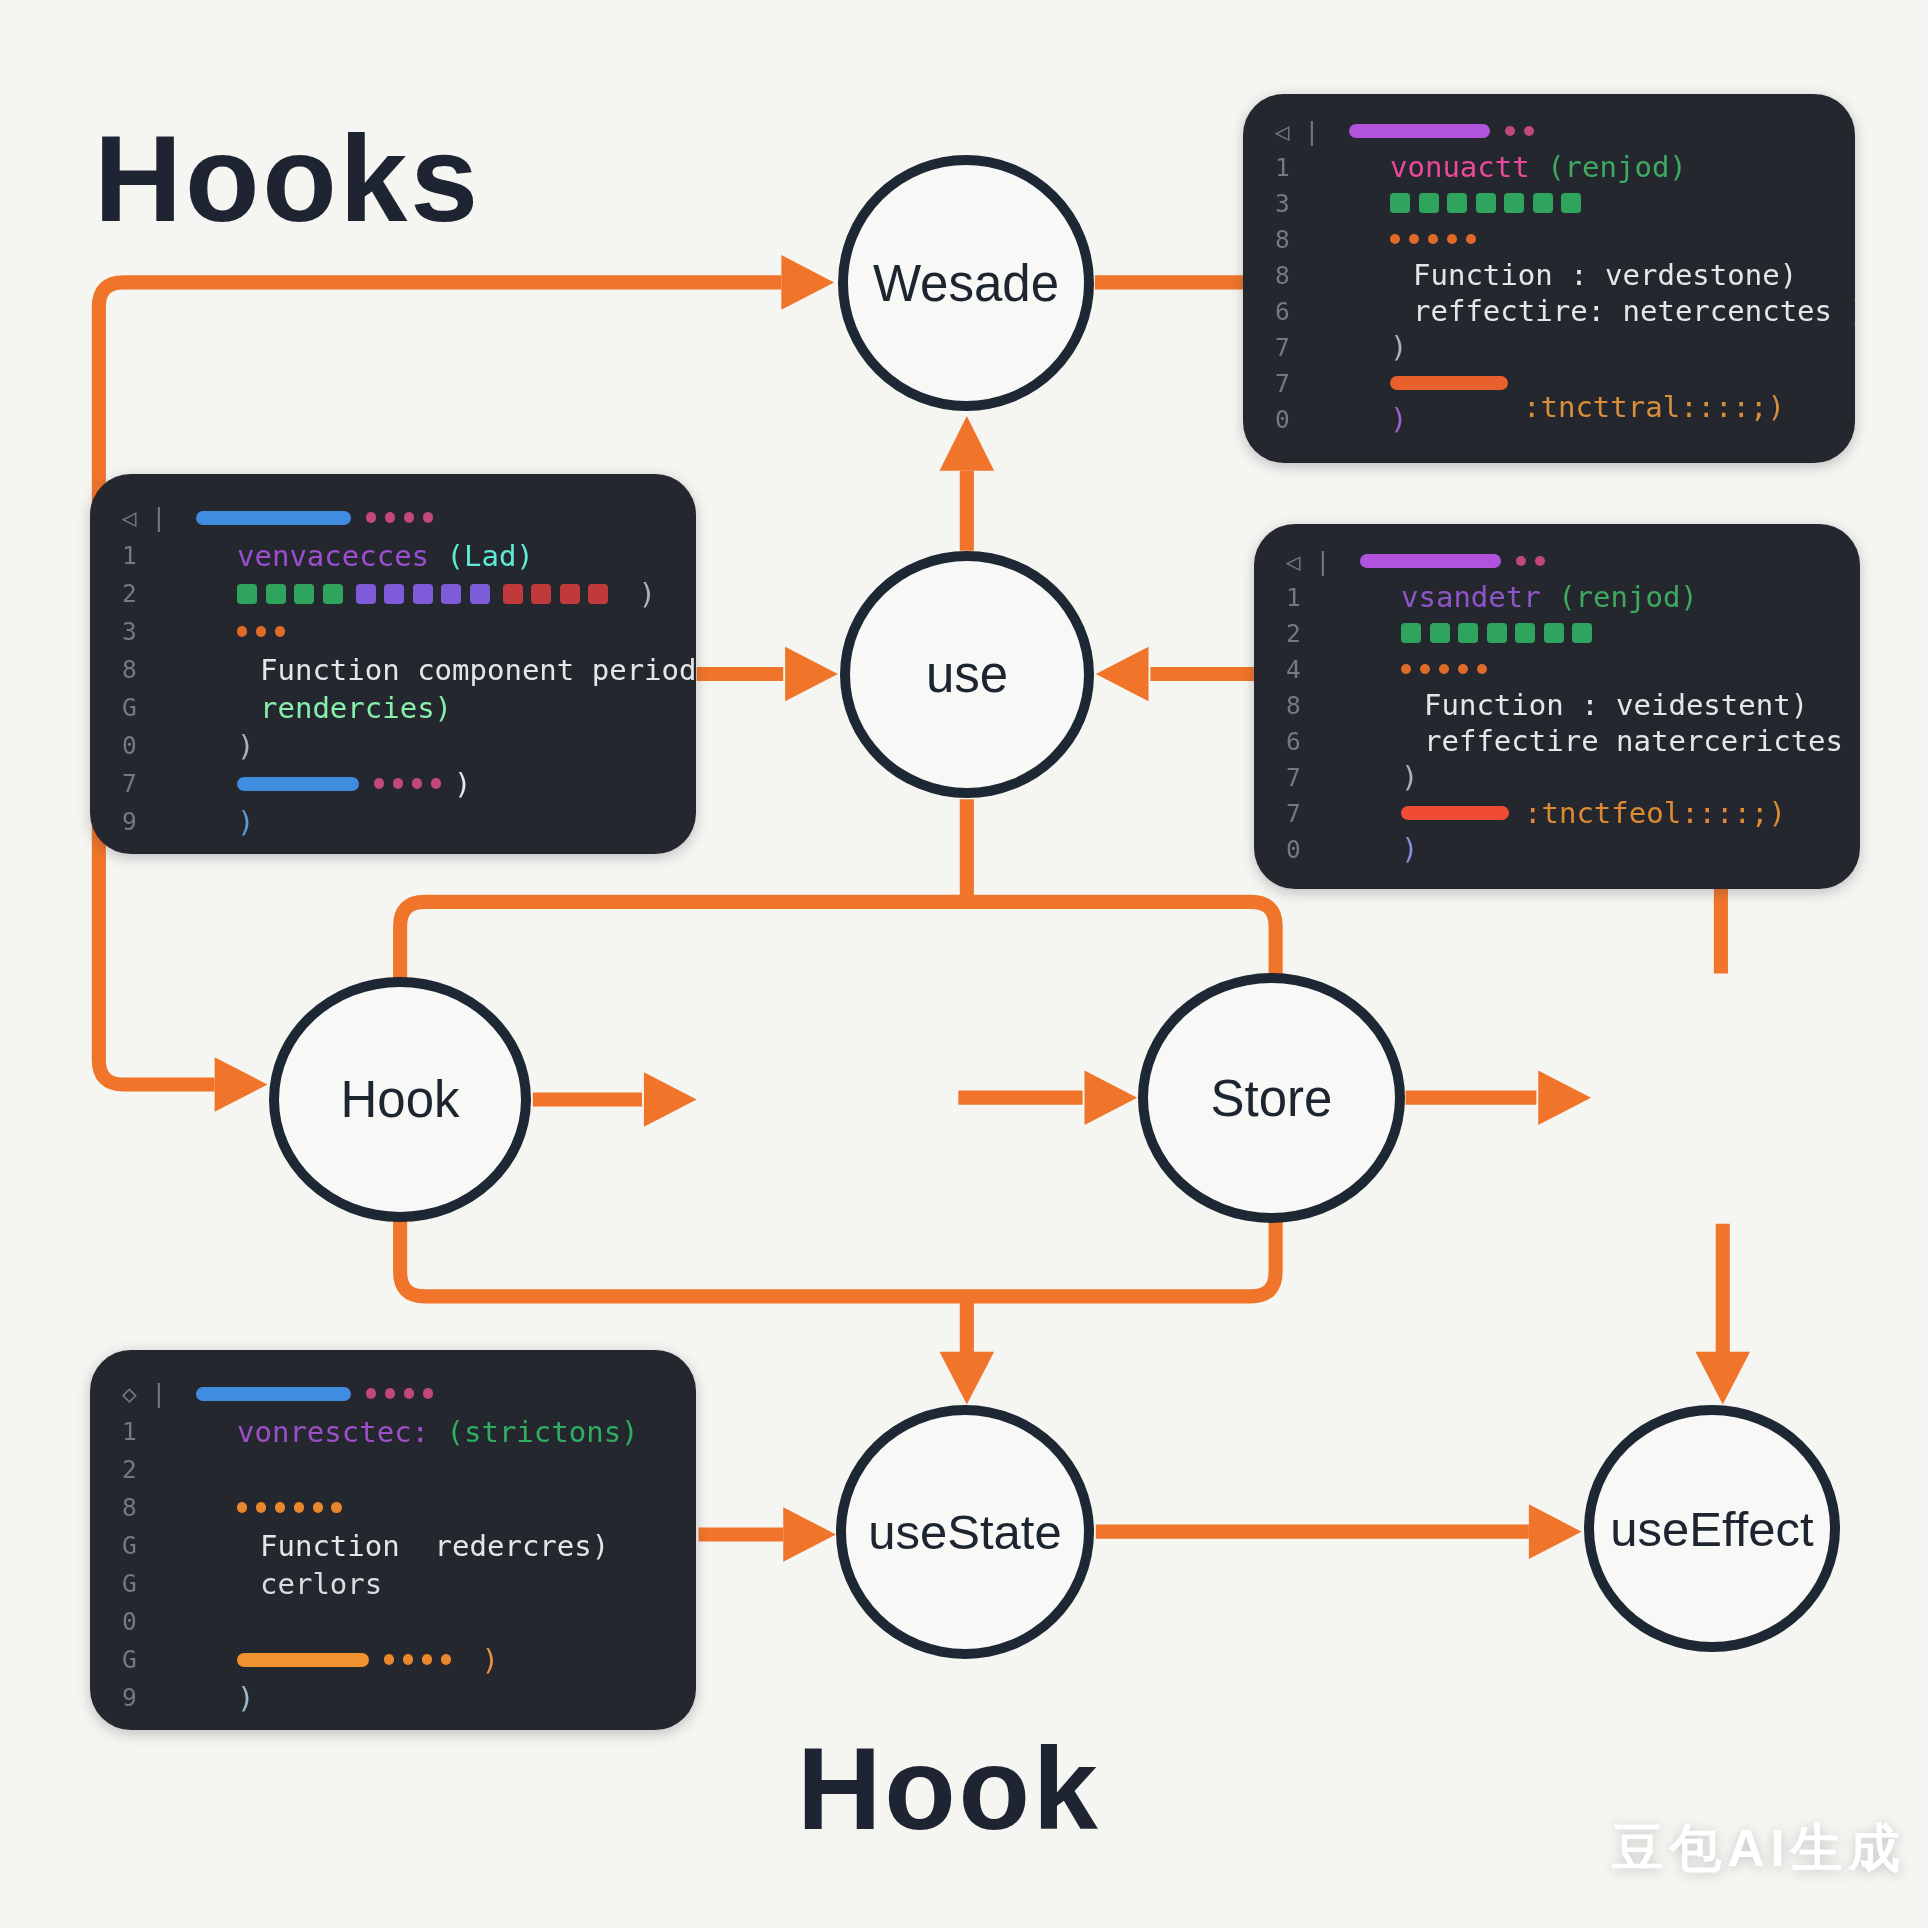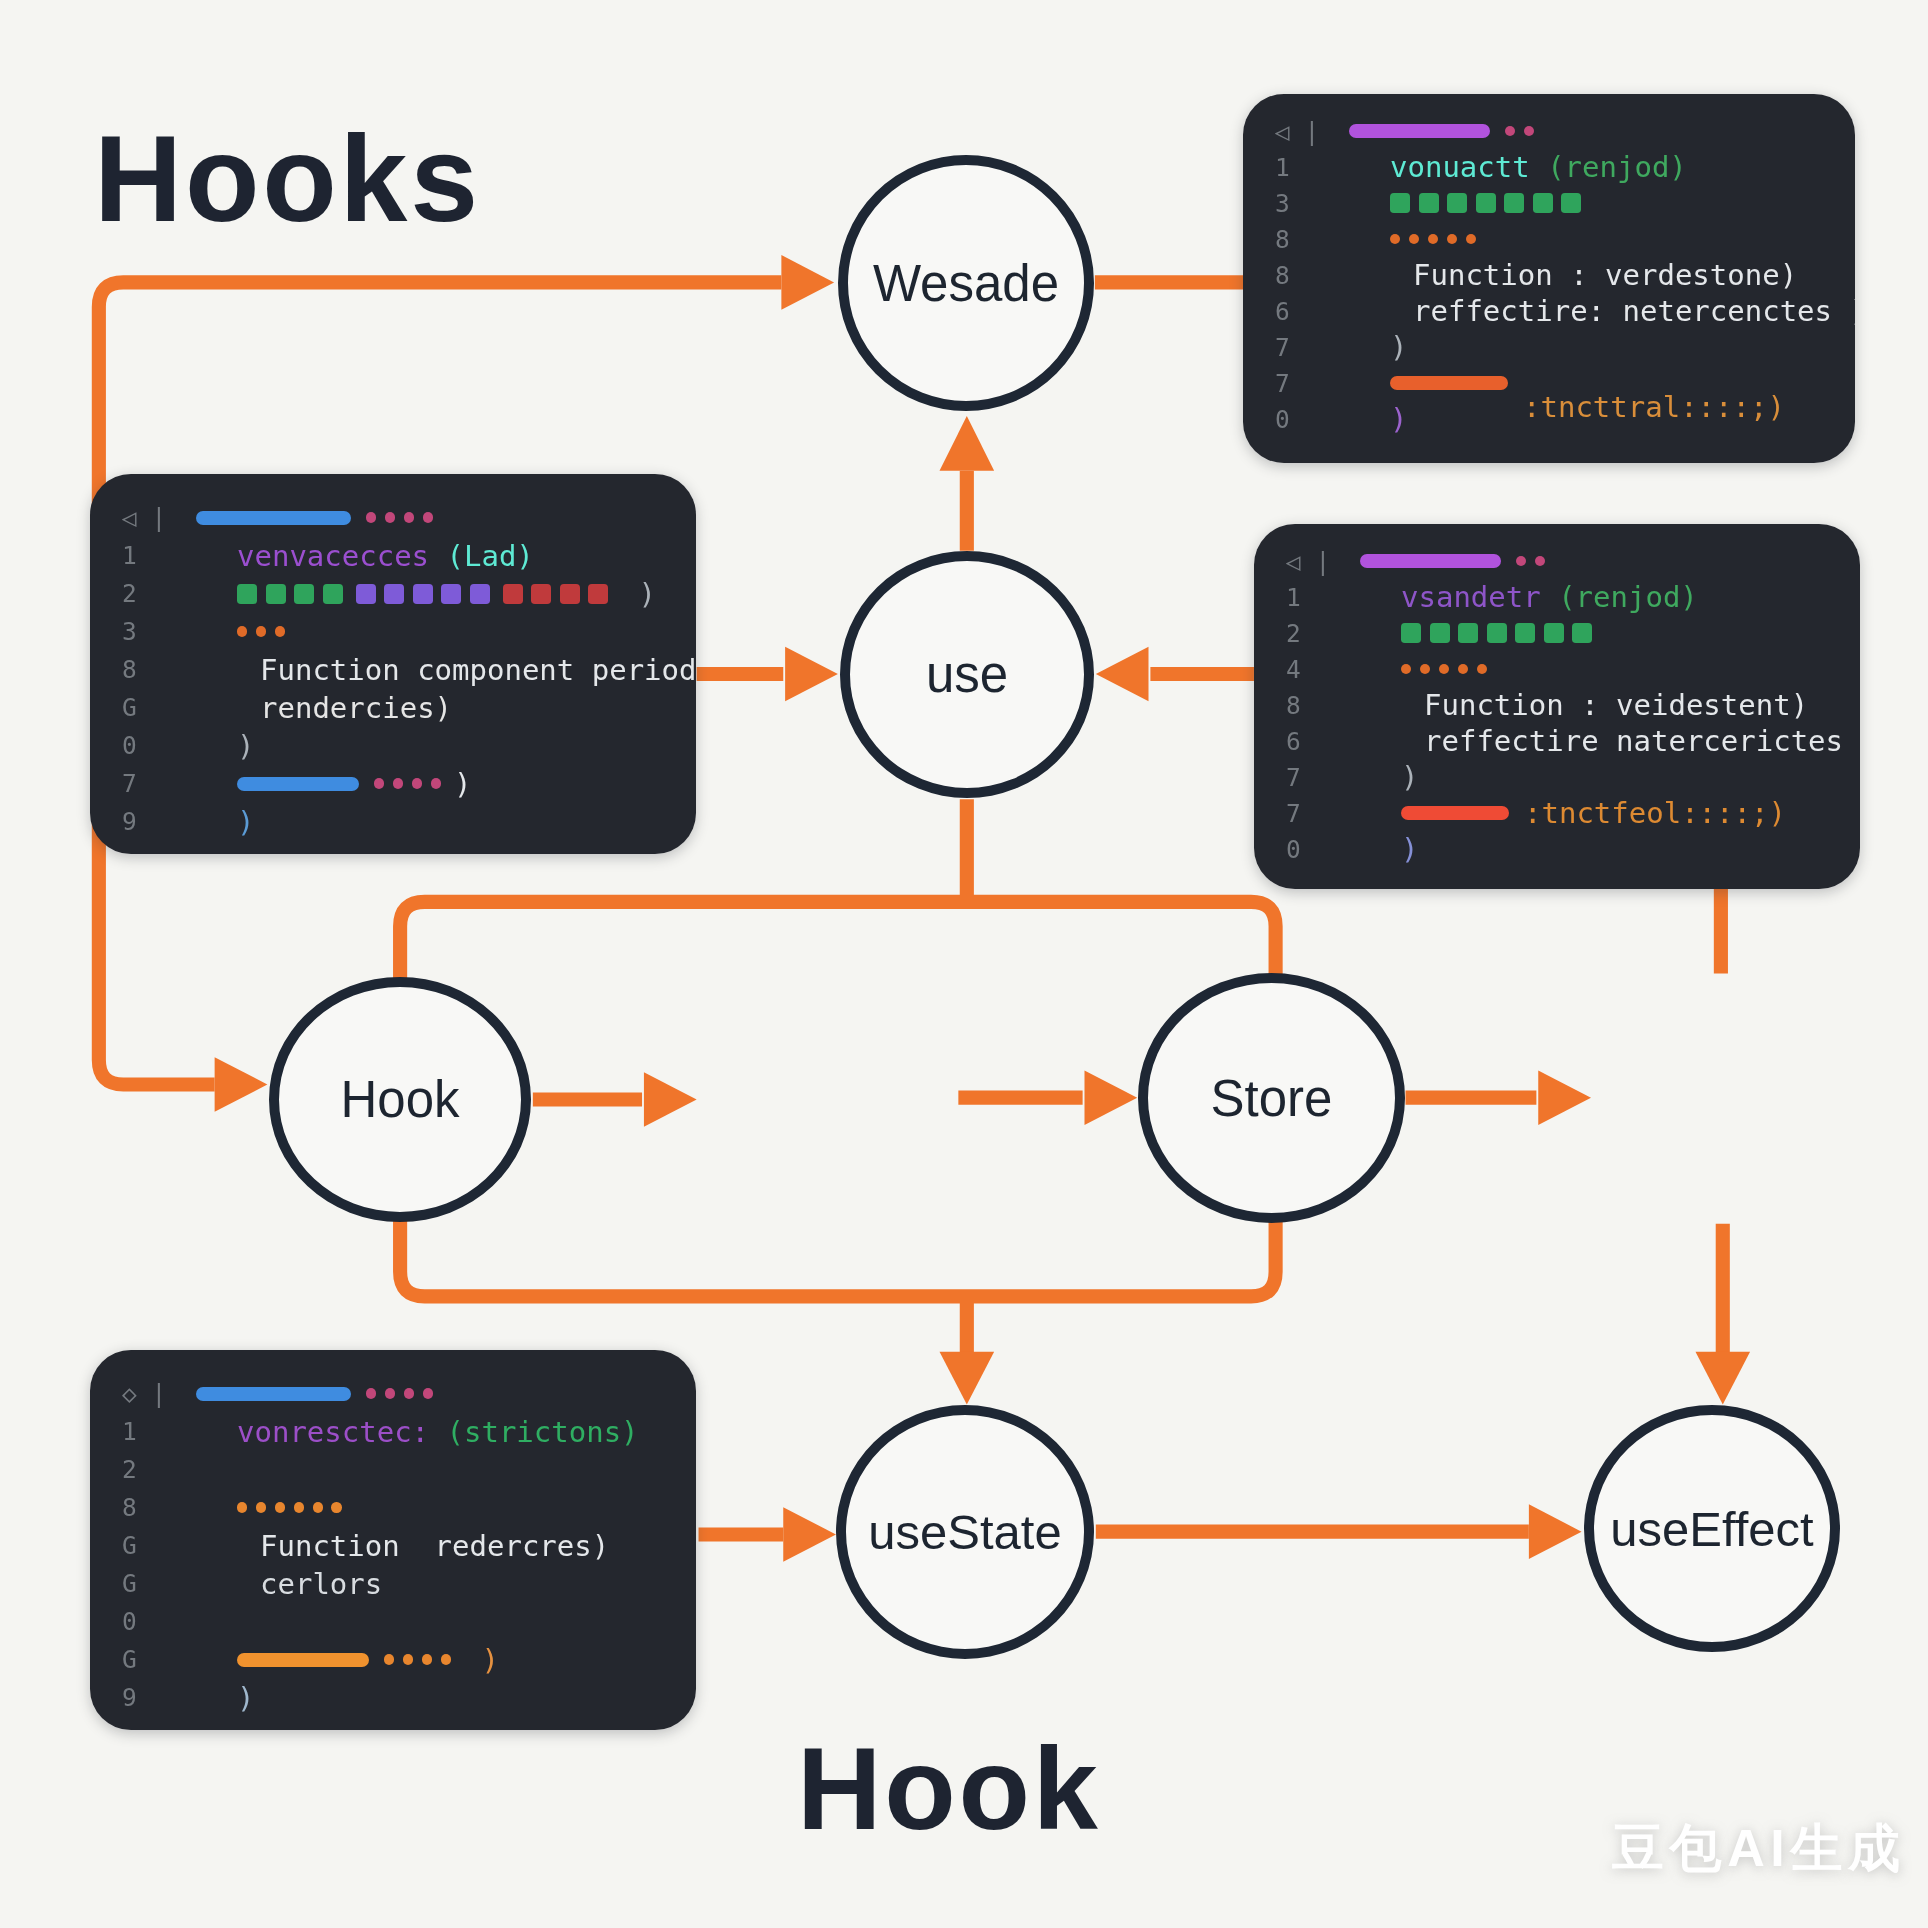--- a/index.html
+++ b/index.html
@@ -91,21 +91,21 @@
 
   <div class="title" id="title-top">Hooks</div>
 
   <div class="cb" id="cb-tr">
       <div class="crow">
         <span class="gut">◁ |</span>
         <span class="cline" style="padding-left: 19px;"><span class="pill" style="width: 141px; background: rgb(177, 83, 221);"></span><span class="dots"><i style="background: rgb(194, 71, 122);"></i><i style="background: rgb(194, 71, 122);"></i></span></span>
       </div>
       <div class="crow">
         <span class="gut">1</span>
-        <span class="cline" style="padding-left: 60px;"><span style="color: #5eead4;">vonuactt </span><span style="color: rgb(63, 169, 95);">(renjod)</span></span>
+        <span class="cline" style="padding-left: 60px;"><span style="color: #ec4899;">vonuactt </span><span style="color: rgb(63, 169, 95);">(renjod)</span></span>
       </div>
       <div class="crow">
         <span class="gut">3</span>
         <span class="cline" style="padding-left: 60px;"><span class="dots sq"><i style="background: rgb(47, 164, 92);"></i><i style="background: rgb(47, 164, 92);"></i><i style="background: rgb(47, 164, 92);"></i><i style="background: rgb(47, 164, 92);"></i><i style="background: rgb(47, 164, 92);"></i><i style="background: rgb(47, 164, 92);"></i><i style="background: rgb(47, 164, 92);"></i></span></span>
       </div>
       <div class="crow">
         <span class="gut">8</span>
         <span class="cline" style="padding-left: 60px;"><span class="dots"><i style="background: rgb(224, 107, 40);"></i><i style="background: rgb(224, 107, 40);"></i><i style="background: rgb(224, 107, 40);"></i><i style="background: rgb(224, 107, 40);"></i><i style="background: rgb(224, 107, 40);"></i></span></span>
       </div>
       <div class="crow">
@@ -145,21 +145,21 @@
       <div class="crow">
         <span class="gut">3</span>
         <span class="cline" style="padding-left: 60px;"><span class="dots"><i style="background: rgb(224, 107, 40);"></i><i style="background: rgb(224, 107, 40);"></i><i style="background: rgb(224, 107, 40);"></i></span></span>
       </div>
       <div class="crow">
         <span class="gut">8</span>
         <span class="cline" style="padding-left: 83px;"><span style="color: rgb(228, 231, 234);">Function component period)</span></span>
       </div>
       <div class="crow">
         <span class="gut">G</span>
-        <span class="cline" style="padding-left: 83px;"><span style="color: #e5e5e5;">rendercies)</span></span>
+        <span class="cline" style="padding-left: 83px;"><span style="color: #86efac;">rendercies)</span></span>
       </div>
       <div class="crow">
         <span class="gut">0</span>
         <span class="cline" style="padding-left: 60px;"><span style="color: rgb(171, 178, 185);">)</span></span>
       </div>
       <div class="crow">
         <span class="gut">7</span>
         <span class="cline" style="padding-left: 60px;"><span class="pill" style="width: 122px; background: rgb(63, 140, 224);"></span><span class="dots"><i style="background: rgb(194, 71, 122);"></i><i style="background: rgb(194, 71, 122);"></i><i style="background: rgb(194, 71, 122);"></i><i style="background: rgb(194, 71, 122);"></i></span><span style="color: rgb(228, 231, 234);">)</span></span>
       </div>
       <div class="crow">

